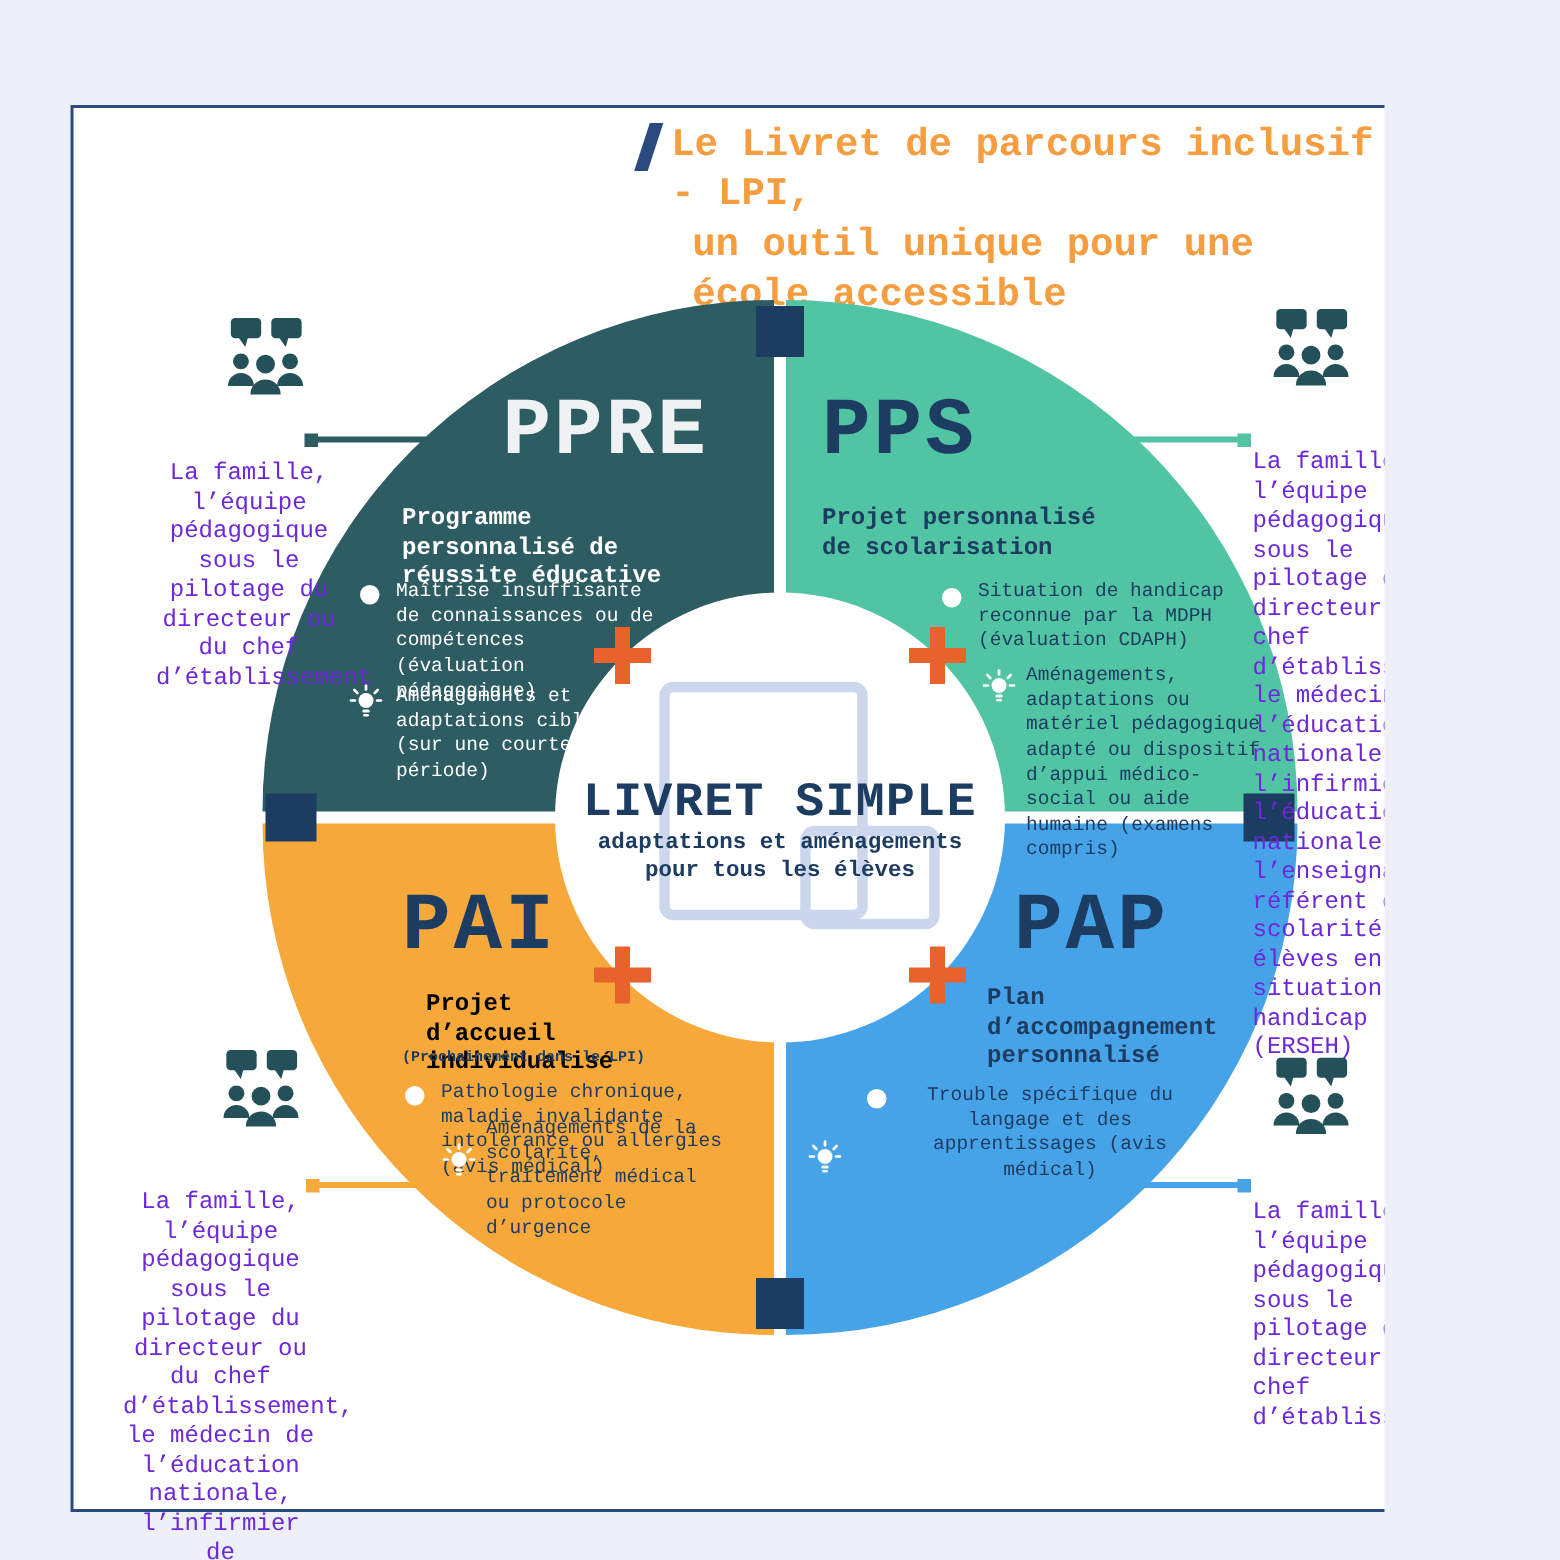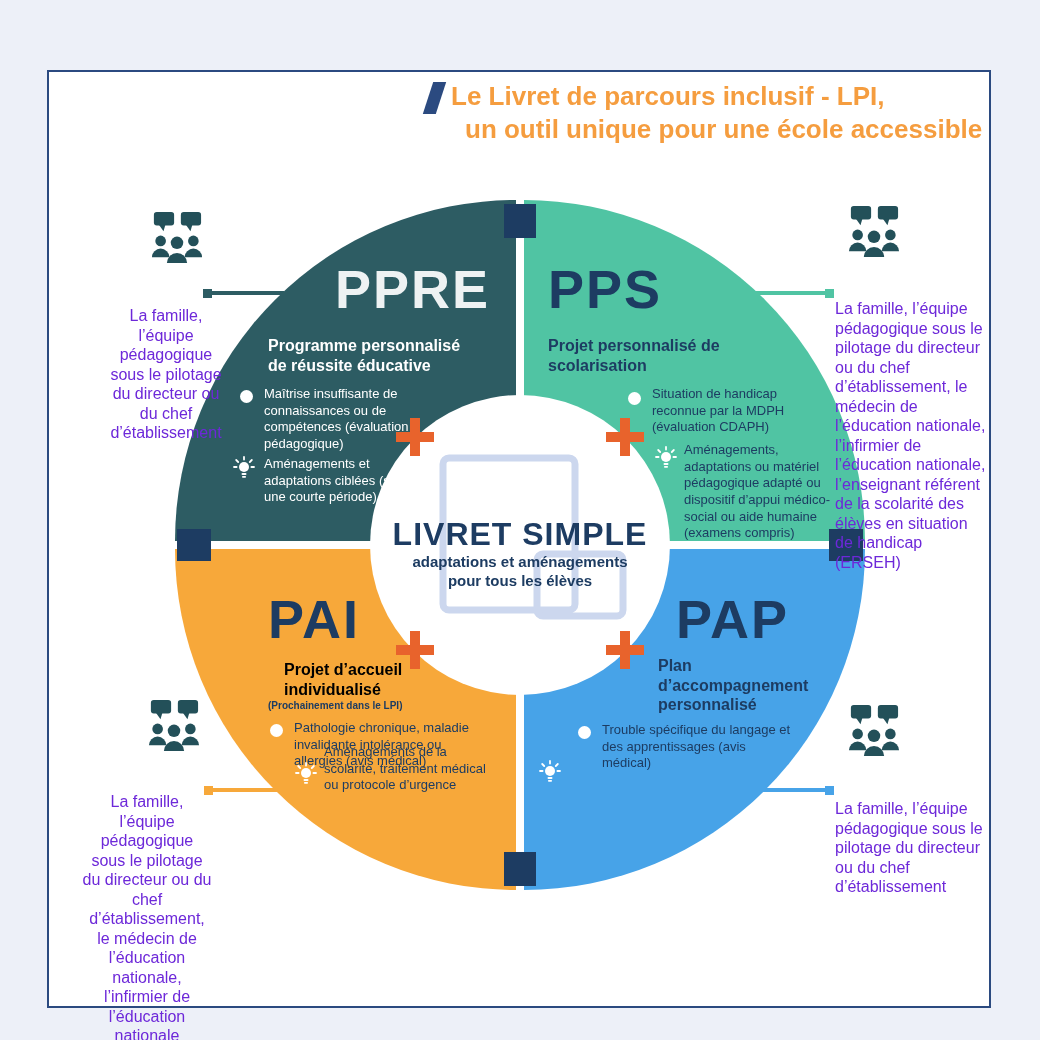--- a/index.html
+++ b/index.html
@@ -1,20 +1,20 @@
 <!DOCTYPE html>
 <html><head>
 <meta charset="utf-8">
 <style>
   html,body { margin:0; padding:0; background:#edf0f8; }
   * { box-sizing:border-box; }
   .canvas {
-    position:relative; width:1040px; height:1040px;
+    position:relative; width:923px; height:1040px;
     background:#edf0f8; overflow:hidden;
-    font-family:Liberation Sans, sans-serif;
+    font-family:Liberation Mono, monospace;
     color:#1d3c62;
   }
   .frame {
     position:absolute; left:47px; top:70px; width:944px; height:938px;
     background:#ffffff; border:2px solid #2b4a80;
   }
   
   .title-block { position:absolute; left:428px; top:80px; display:flex; }
   .slash { width:13px; height:32px; background:#2b4a80; transform:skewX(-18deg); margin-right:10px; margin-top:2px; }
   .title-lines { font-size:26px; font-weight:700; color:#f59d3f; line-height:1.28; }
@@ -60,21 +60,21 @@
   .qt-pap  { left:658px; top:656px; width:175px; color:#1d3c62; }
   .qnote { position:absolute; left:268px; top:700px; font-size:10px; font-weight:700; color:#1d3c62; }
   .btext { position:absolute; font-size:13px; line-height:1.28; font-weight:500; }
   .b-white { color:#ffffff; } .b-navy { color:#1d3c62; }
   .bt-ppre1 { left:264px; top:386px; width:172px; }
   .bt-ppre2 { left:264px; top:456px; width:158px; }
   .bt-pps1  { left:652px; top:386px; width:168px; }
   .bt-pps2  { left:684px; top:442px; width:158px; }
   .bt-pai1  { left:294px; top:720px; width:188px; }
   .bt-pai2  { left:324px; top:744px; width:162px; }
-  .bt-pap1  { left:602px; top:722px; width:196px; }
+  .bt-pap1  { left:602px; top:722px; width:196px;text-align:center; }
   .bt-pap2  { left:568px; top:762px; width:212px; }
   .dot { position:absolute; width:13px; height:13px; border-radius:50%; background:#ffffff; }
   .d-ppre { left:240px; top:390px; } .d-pps { left:628px; top:392px; }
   .d-pai  { left:270px; top:724px; } .d-pap { left:578px; top:726px; }
   .bulb { position:absolute; }
   .bu-ppre { left:232px; top:456px; } .bu-pps { left:654px; top:446px; }
   .bu-pai  { left:294px; top:762px; } .bu-pap { left:538px; top:760px; }
   
   .people { position:absolute; }
   .pe-tl { left:146px; top:212px; } .pe-tr { left:843px; top:206px; }

